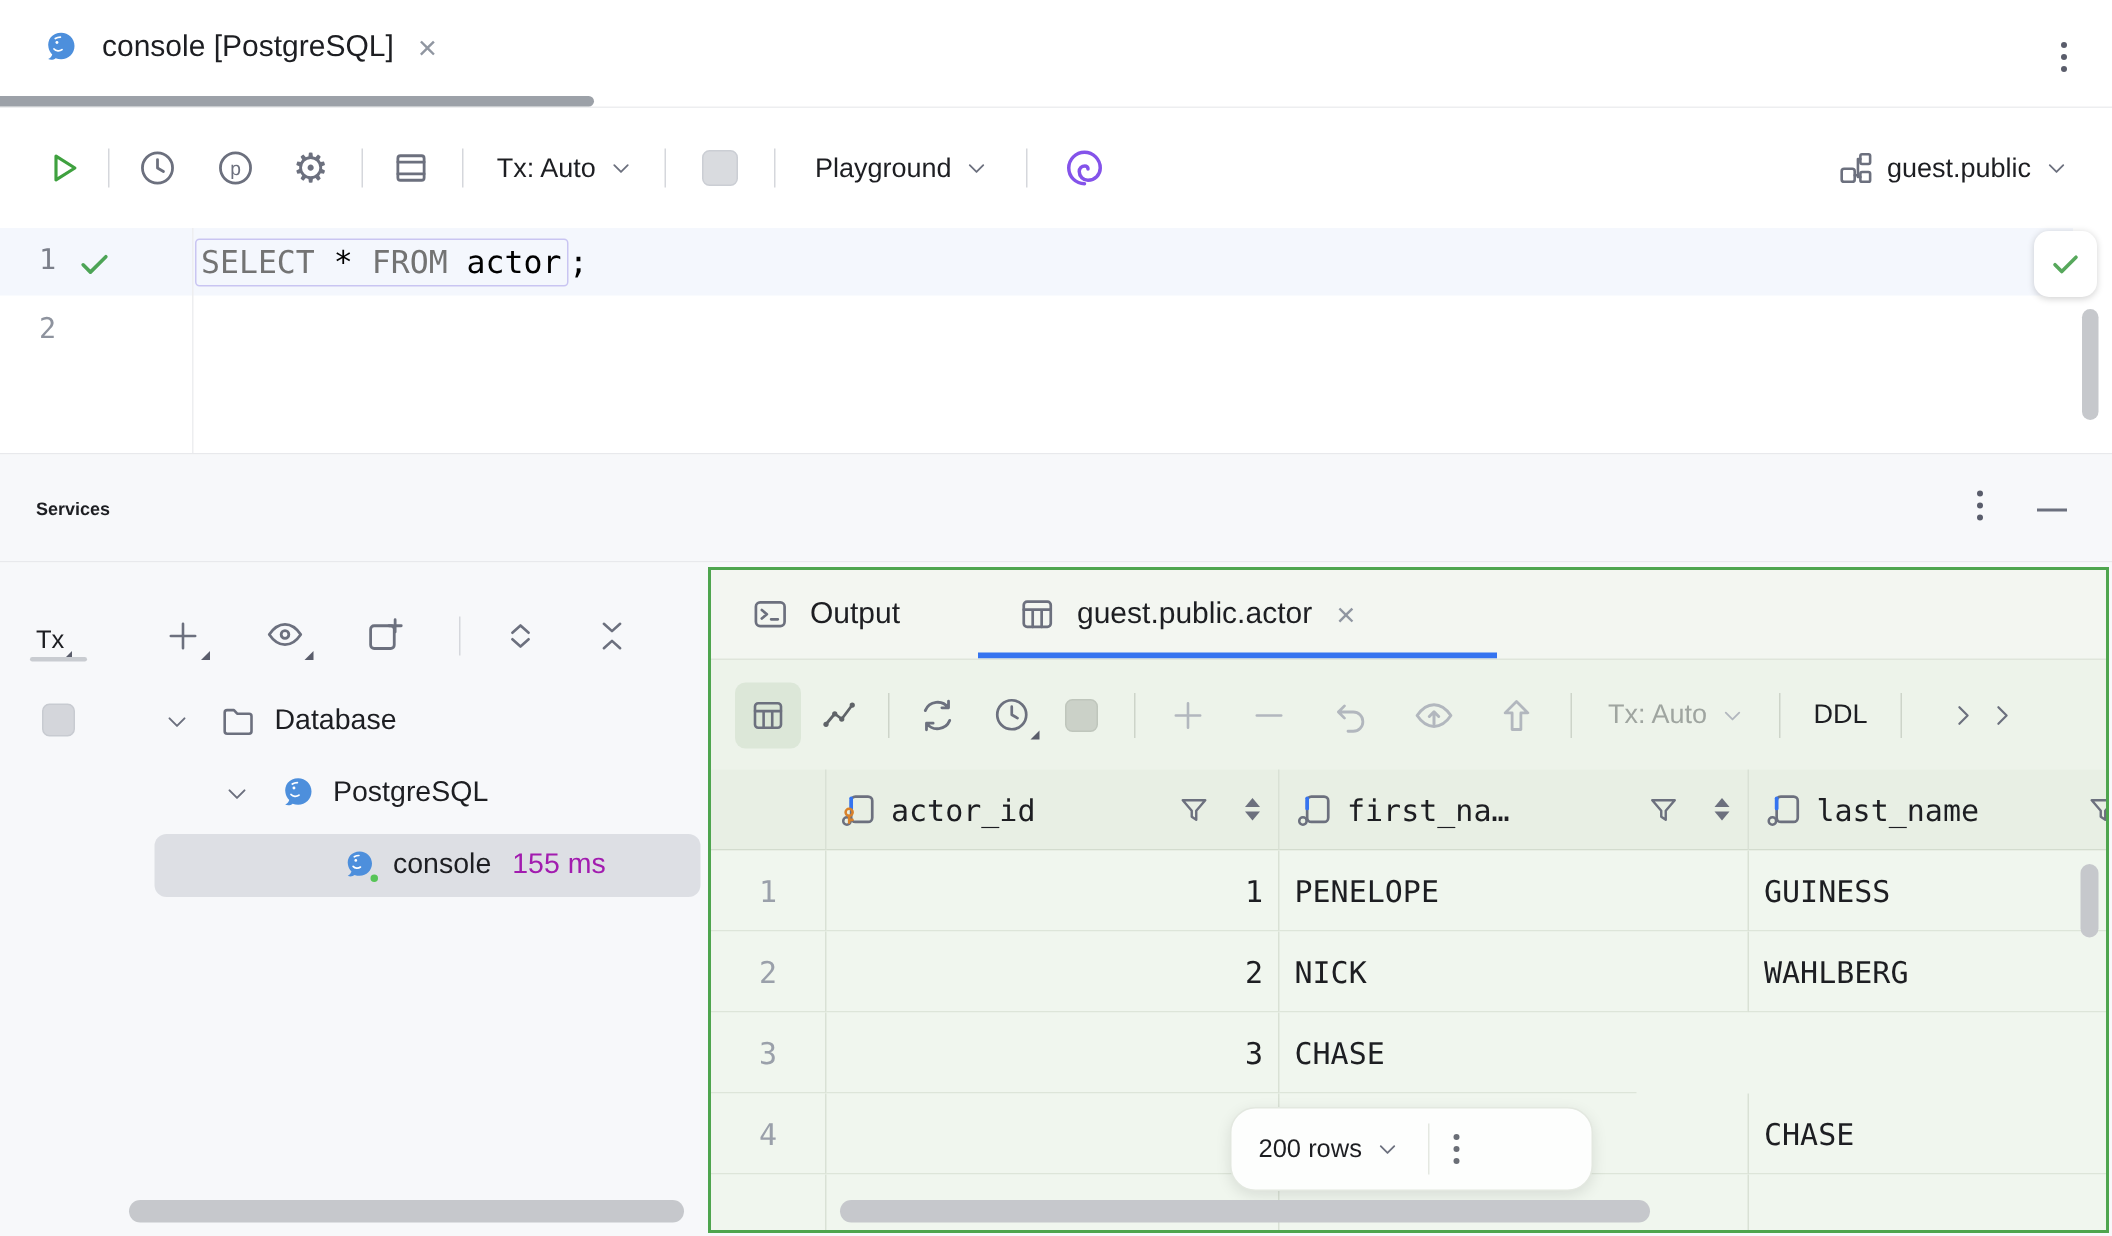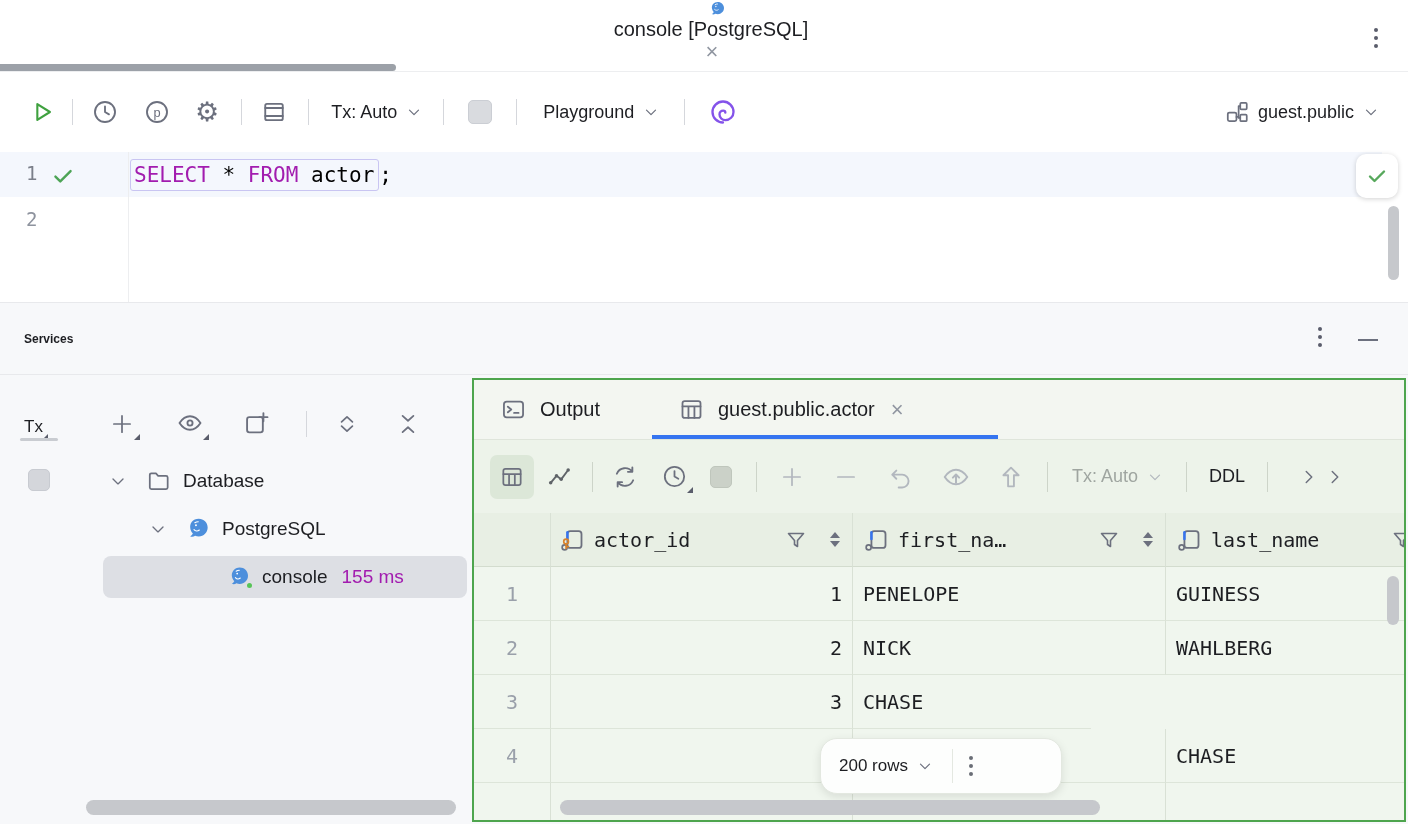--- a/index.html
+++ b/index.html
@@ -6,21 +6,21 @@
   html,body { width:1408px; height:824px; overflow:hidden; background:#fff;
     font-family:"Liberation Sans", sans-serif; color:#1D1E22; }
   .abs { position:absolute; }
   svg { display:block; }
   .ic { stroke:#6C707E; fill:none; stroke-width:1.6; stroke-linecap:round; stroke-linejoin:round; }
   .ic-dis { stroke:#B2B7BE; }
   .sep { width:1px; height:26px; background:#D5D7DC; }
 
   
   .tabbar { position:absolute; left:0; top:0; width:1408px; height:63px; background:#fff;
-    display:flex; align-items:center;flex-direction:column; }
+    display:flex; align-items:center; }
   .tabbar .pg { margin-left:28px; }
   .tab-title { font-size:20px; margin-left:14px; }
   .tab-close { margin-left:16px; color:#9096A1; font-size:22px; line-height:1; cursor:default; }
   .win-kebab { position:absolute; right:30px; top:28px; }
   .kebab { display:flex; flex-direction:column; gap:4px; }
   .kebab i { width:4px; height:4px; border-radius:50%; background:#5A5D6B; }
   .tab-scrollstrip { position:absolute; left:0; top:63px; width:1408px; height:9px; background:#fff;
     border-bottom:1px solid #EDEEF0; }
   .tab-scrollthumb { position:absolute; left:0; top:1px; width:396px; height:7px;
     background:#9CA1A8; border-radius:0 4px 4px 0; }
@@ -35,21 +35,21 @@
   .gear-glyph { font-size:27px; color:#6C707E; line-height:1; }
 
   
   .editor { position:absolute; left:0; top:152px; width:1408px; height:150px; background:#fff; }
   .cur-line { position:absolute; left:0; top:0; width:1382px; height:45px; background:#F4F7FD; }
   .gutter-div { position:absolute; left:128px; top:0; width:1px; height:150px; background:#EDEEF0; }
   .lnum { position:absolute; font-family:"DejaVu Sans Mono", monospace; font-size:19px; color:#8E939E; }
   .editor-line1 { position:absolute; left:130px; top:0; height:45px; display:flex; align-items:center;
     font-family:"DejaVu Sans Mono", monospace; font-size:21px; }
   .stmt-box { border:1.5px solid #C9C5F2; border-radius:3px; padding:3px 4px 3px 3px; display:inline-block; }
-  .kw { color:#a21caf; }
+  .kw { color:#737373; }
   .plain { color:#000; }
   .insp-card { position:absolute; left:1356px; top:2px; width:42px; height:44px; background:#fff;
     border-radius:10px; box-shadow:0 1px 5px rgba(0,0,0,.18); display:flex; align-items:center; justify-content:center; }
   .ed-vscroll { position:absolute; left:1388px; top:54px; width:11px; height:74px; background:#C6C8CC; border-radius:6px; }
 
   
   .svc-divider { position:absolute; left:0; top:302px; width:1408px; height:1px; background:#E8E9EC; }
   .svc-header { position:absolute; left:0; top:303px; width:1408px; height:71px; background:#F7F8FA;
     display:flex; align-items:center; }
   .svc-title { font-size:12px; font-weight:700; margin-left:24px; }

